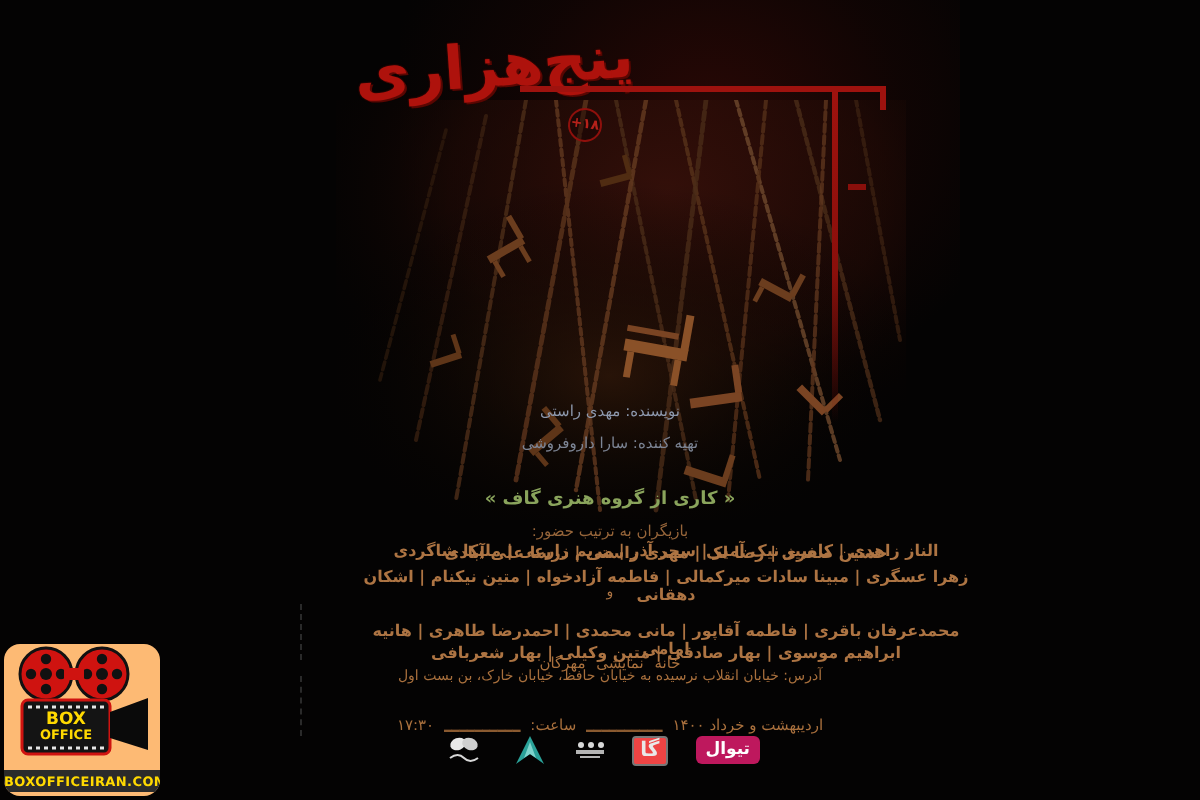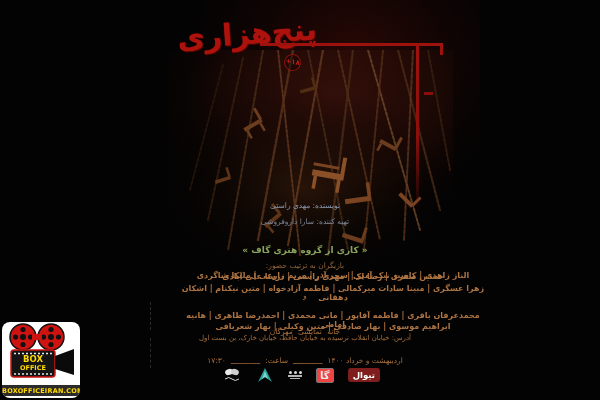--- a/index.html
+++ b/index.html
@@ -30,38 +30,38 @@
   .l-group{top:245px;font-size:9px;font-weight:bold;color:#8aa45c;}
   .l-cast-h{top:261px;font-size:7.5px;color:#96653a;}
   .l-cast{font-size:8px;font-weight:bold;color:#ad7443;margin-left:28px;}
   .r1{top:271px;} .r2{top:272px;}
   .l-and{top:292px;font-size:7px;color:#ad7443;}
   .r3{top:284px;} .r4{top:311px;} .r5{top:322px;}
   .l-addr{top:334px;font-size:7px;color:#a9703d;}
   .l-venue{top:327px;font-size:7.5px;color:#a9703d;word-spacing:3px;}
   .l-sched{top:355px;font-size:7.5px;color:#a9703d;display:flex;flex-direction:row;
     justify-content:center;gap:5px;align-items:center;}
-  .dash{color:#8a5a30;font-size:10px;letter-spacing:0;}
+  .dash{color:#8a5a30;font-size:13px;letter-spacing:0;}
   
   .logos{position:absolute;left:222px;top:363px;width:158px;height:24px;display:flex;
     direction:rtl;justify-content:space-between;align-items:center;}
-  .logo-tiwall{background:#7f1d1d;color:#fff;font-size:8.5px;font-weight:bold;
+  .logo-tiwall{background:#be185d;color:#fff;font-size:8.5px;font-weight:bold;
     border-radius:3px;padding:2px 5px;direction:rtl;}
   .logo-gaf{color:#e9e9e9;font-size:10px;font-weight:bold;direction:rtl;border:1px solid #777;
     padding:1px 3px;border-radius:2px;background:#ef4444;}
   .logo-dots{display:flex;flex-direction:column;align-items:center;gap:1px;}
   .logo-dots .dots{display:flex;gap:2px;}
   .logo-dots .dot{width:3px;height:3px;border-radius:50%;background:#d8d8d8;}
   .logo-dots .bar{width:14px;height:1.5px;background:#b5b5b5;}
   
   .side-v{position:absolute;width:2px;border-left:1px dashed #4a4a4a;opacity:.55;}
   .sv1{left:150px;top:302px;height:28px;}
   .sv2{left:150px;top:338px;height:30px;}
   
-  .wm-box{position:absolute;left:2px;top:322px;width:78px;height:76px;background:#ffffff;
+  .wm-box{position:absolute;left:2px;top:322px;width:78px;height:76px;background:#fdba74;
     border-radius:8px;overflow:hidden;}
   .wm-url{position:absolute;left:0;bottom:2px;width:100%;text-align:center;
     color:#ffd900;font-size:6.5px;font-weight:bold;letter-spacing:.2px;
     background:#2b2b2b;padding:1.5px 0;font-family:"DejaVu Sans",sans-serif;}
 </style>
 </head>
 <body>
 
 <div class="stage">
 

